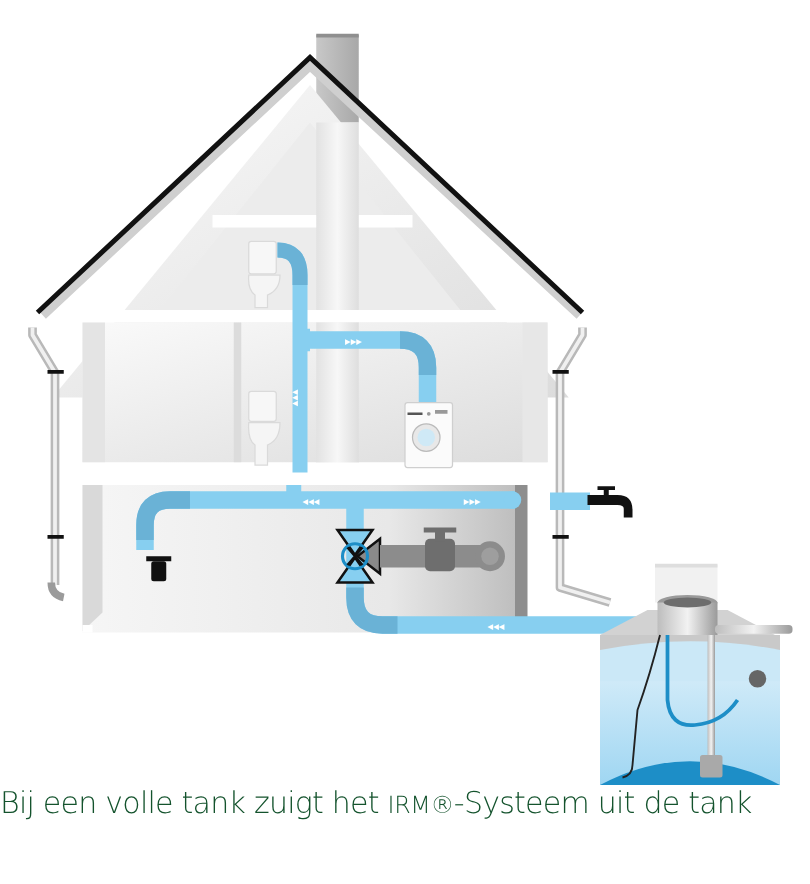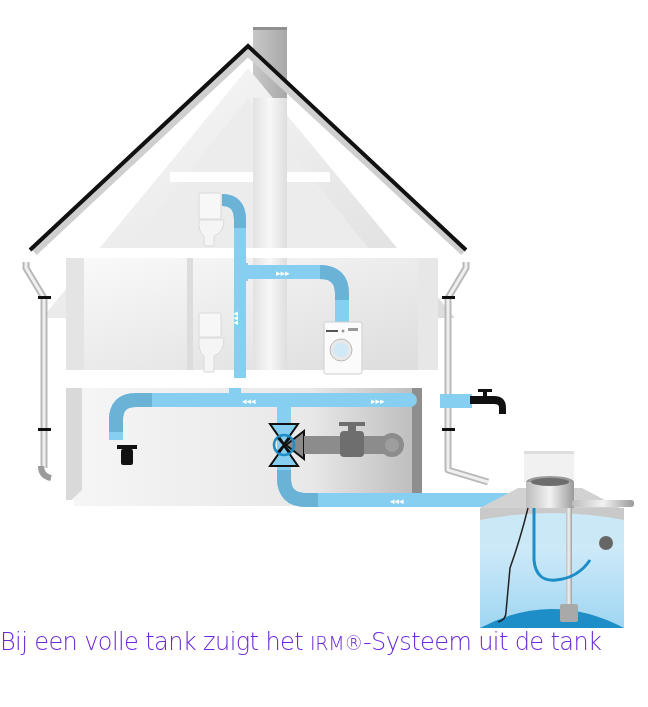--- a/index.html
+++ b/index.html
@@ -1,18 +1,18 @@
 <!DOCTYPE html>
 <html><head>
 <meta charset="utf-8">
 <style>
   html,body{margin:0;padding:0;background:#ffffff;}
   body{width:648px;height:707px;position:relative;overflow:hidden;font-family:"DejaVu Sans","Liberation Sans",sans-serif;}
   #diagram{position:absolute;left:0;top:0;width:648px;height:707px;}
-  .caption{position:absolute;left:0;top:628px;width:592px;text-align:center;color:#6d28d9;font-size:24px;letter-spacing:-0.6px;font-weight:300;white-space:nowrap;}
+  .caption{position:absolute;left:0;top:628px;width:592px;text-align:center;color:#14532d;font-size:24px;letter-spacing:-0.6px;font-weight:300;white-space:nowrap;}
   .caption .brand{font-size:19px;letter-spacing:-0.3px;}
   .arrow-label{font-family:"DejaVu Sans",sans-serif;fill:#ffffff;font-size:9px;font-weight:bold;}
 </style>
 </head>
 <body>
 
 <svg id="diagram" viewBox="0 0 648 707" xmlns="http://www.w3.org/2000/svg">
   <defs>
     <linearGradient id="wallGrad" x1="0" y1="0" x2="1" y2="1">
       <stop offset="0" stop-color="#fafafa"></stop>

